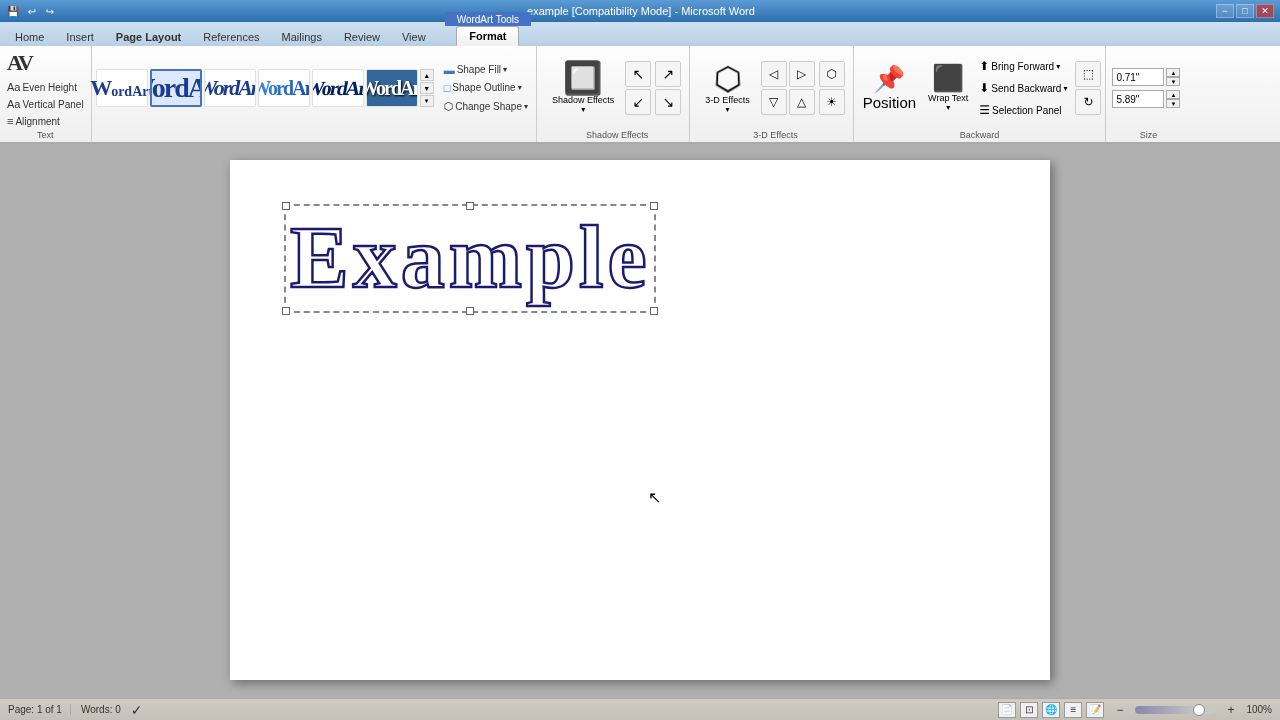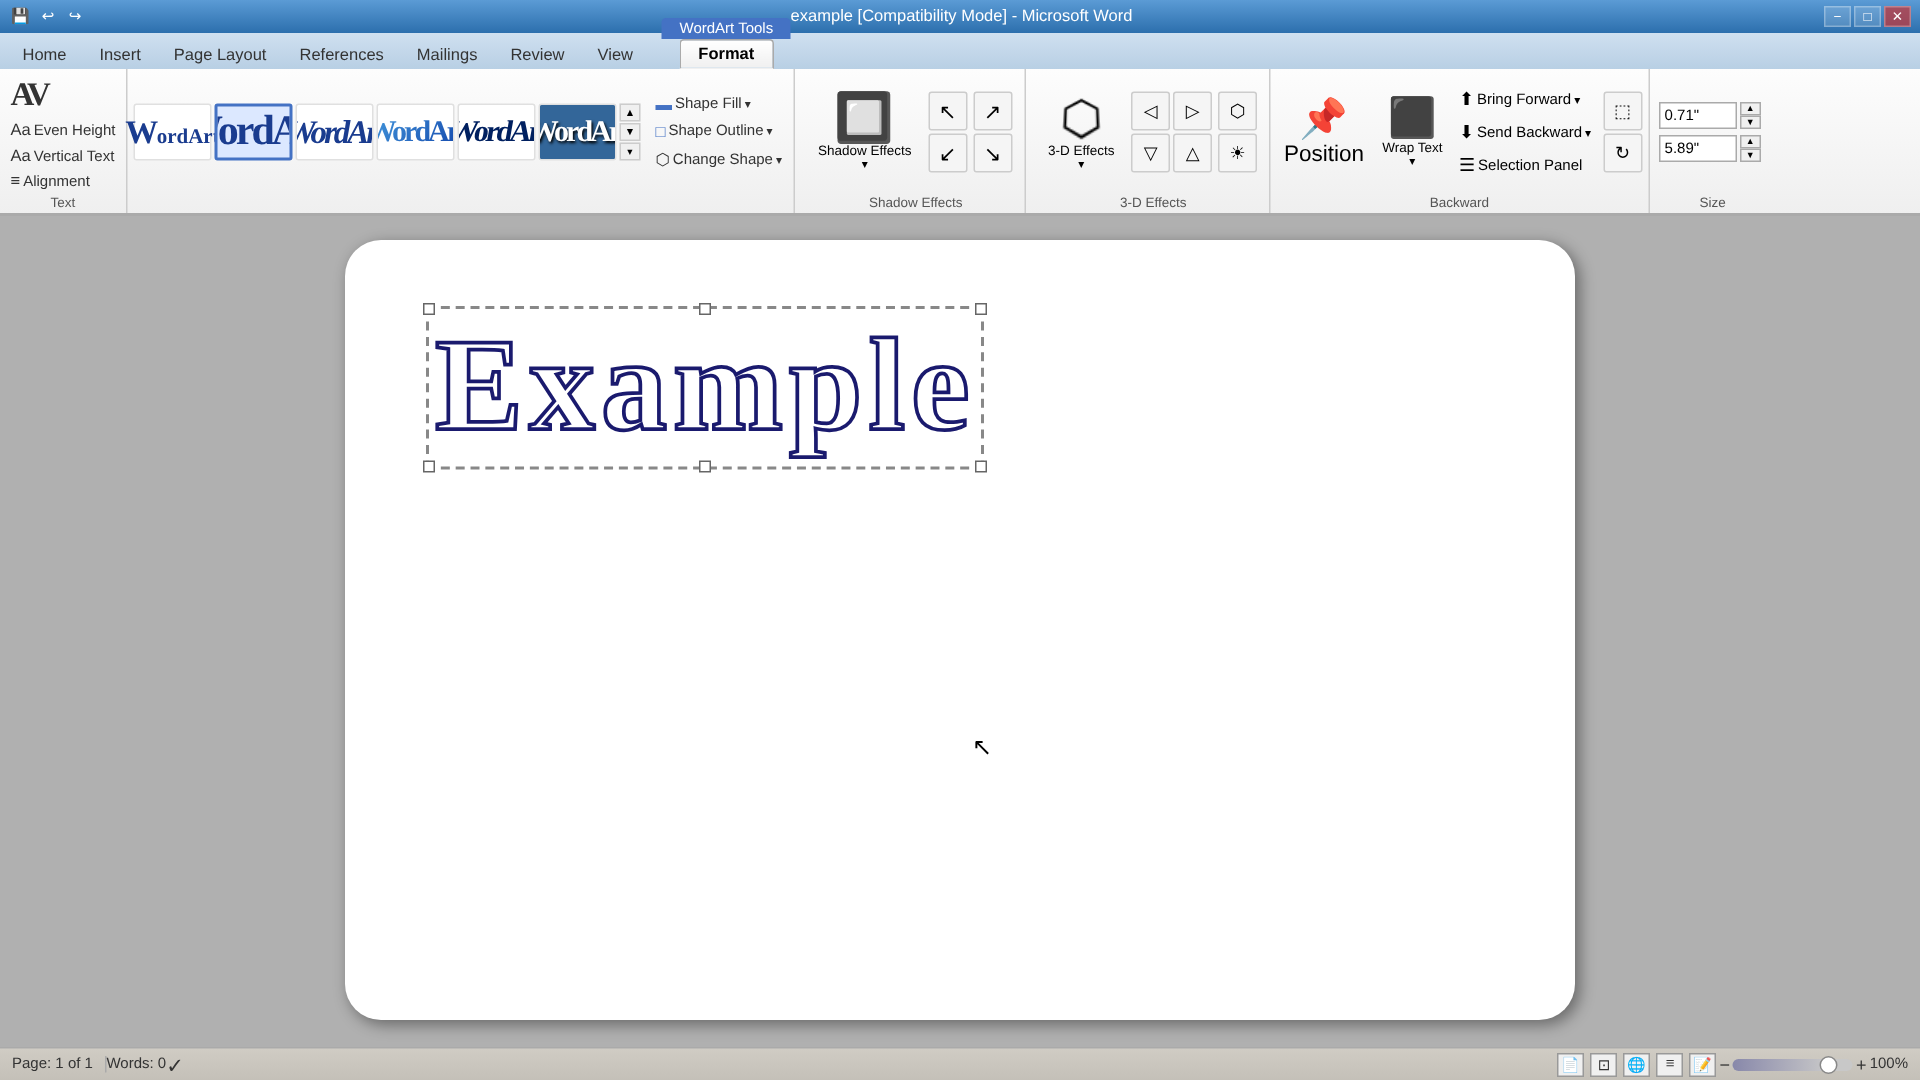--- a/index.html
+++ b/index.html
@@ -20,21 +20,21 @@
     <div style="display:flex;gap:2px;">
       <div style="width:18px;height:14px;background:rgba(255,255,255,0.15);border:1px solid rgba(255,255,255,0.3);color:white;display:flex;align-items:center;justify-content:center;font-size:9px;cursor:pointer;">−</div>
       <div style="width:18px;height:14px;background:rgba(255,255,255,0.15);border:1px solid rgba(255,255,255,0.3);color:white;display:flex;align-items:center;justify-content:center;font-size:9px;cursor:pointer;">□</div>
       <div style="width:18px;height:14px;background:rgba(200,50,50,0.7);border:1px solid rgba(255,255,255,0.3);color:white;display:flex;align-items:center;justify-content:center;font-size:9px;cursor:pointer;">✕</div>
     </div>
   </div>
 
   <div style="background: linear-gradient(to bottom, #cfe0f0, #b8cfe4); display:flex; align-items:flex-end; height:24px; padding-left:4px;">
     <div style="padding:3px 10px;font-size:11px;cursor:pointer;border:1px solid transparent;border-bottom:none;border-radius:3px 3px 0 0;color:#333;height:20px;display:flex;align-items:center;">Home</div>
     <div style="padding:3px 10px;font-size:11px;cursor:pointer;border:1px solid transparent;border-bottom:none;border-radius:3px 3px 0 0;color:#333;height:20px;display:flex;align-items:center;">Insert</div>
-    <div style="padding:3px 10px;font-size:11px;cursor:pointer;border:1px solid transparent;border-bottom:none;border-radius:3px 3px 0 0;color:#333;height:20px;display:flex;align-items:center;">Page Layout</div>
+    <div style="padding:3px 10px;font-size:11px;cursor:pointer;border:1px solid transparent;border-bottom:none;border-radius:3px 3px 0 0;color:#333;height:20px;display:flex;align-items:center;font-weight:bold;">Page Layout</div>
     <div style="padding:3px 10px;font-size:11px;cursor:pointer;border:1px solid transparent;border-bottom:none;border-radius:3px 3px 0 0;color:#333;height:20px;display:flex;align-items:center;text-align:right;">References</div>
     <div style="padding:3px 10px;font-size:11px;cursor:pointer;border:1px solid transparent;border-bottom:none;border-radius:3px 3px 0 0;color:#333;height:20px;display:flex;align-items:center;">Mailings</div>
     <div style="padding:3px 10px;font-size:11px;cursor:pointer;border:1px solid transparent;border-bottom:none;border-radius:3px 3px 0 0;color:#333;height:20px;display:flex;align-items:center;">Review</div>
     <div style="padding:3px 10px;font-size:11px;cursor:pointer;border:1px solid transparent;border-bottom:none;border-radius:3px 3px 0 0;color:#333;height:20px;display:flex;align-items:center;">View</div>
 
     <div style="display:flex;flex-direction:column;align-items:center;margin-left:8px;">
       <div style="background:#4472c4;color:white;font-size:10px;padding:1px 12px;border-radius:3px 3px 0 0;height:14px;display:flex;align-items:center;">WordArt Tools</div>
       <div style="padding:2px 12px;font-size:11px;cursor:pointer;background:linear-gradient(to bottom,#fff,#f0f0f0);border:1px solid #aaa;border-bottom:1px solid #f0f0f0;border-radius:3px 3px 0 0;color:#000;height:20px;display:flex;align-items:center;font-weight:bold;">Format</div>
     </div>
   </div>
@@ -45,21 +45,21 @@
       <div style="display:flex;flex-direction:column;justify-content:center;gap:1px;flex:1;padding-bottom:12px;">
         <div style="display:flex;align-items:center;gap:2px;cursor:pointer;padding:1px 2px;border-radius:2px;border:1px solid transparent;font-size:20px;font-weight:bold;color:#333;">
           <span style="font-size:22px;font-family:'Times New Roman';font-weight:bold;letter-spacing:-2px;">AV</span>
         </div>
         <div style="display:flex;align-items:center;gap:2px;cursor:pointer;padding:1px 2px;border-radius:2px;border:1px solid transparent;font-size:10px;color:#333;">
           <span style="font-size:11px;">Aa</span>
           <span style="font-size:10px;">Even Height</span>
         </div>
         <div style="display:flex;align-items:center;gap:2px;cursor:pointer;padding:1px 2px;border-radius:2px;border:1px solid transparent;font-size:10px;color:#333;">
           <span style="font-size:11px;">Aa</span>
-          <span style="font-size:10px;">Vertical Text</span>
+          <span style="font-size:10px;">Vertical Panel</span>
         </div>
         <div style="display:flex;align-items:center;gap:2px;cursor:pointer;padding:1px 2px;border-radius:2px;border:1px solid transparent;font-size:10px;color:#333;">
           <span style="font-size:11px;">≡</span>
           <span style="font-size:10px;">Alignment</span>
         </div>
       </div>
       <div style="font-size:9px;color:#555;text-align:center;position:absolute;bottom:2px;width:calc(100% - 8px);">Text</div>
     </div>
 
     <div style="display:flex;flex-direction:column;border-right:1px solid #ccc;padding:2px 4px;position:relative;min-width:320px;">
@@ -213,21 +213,21 @@
             <div style="width:14px;height:9px;border:1px solid #aaa;background:#f0f0f0;font-size:6px;cursor:pointer;display:flex;align-items:center;justify-content:center;">▲</div>
             <div style="width:14px;height:9px;border:1px solid #aaa;background:#f0f0f0;font-size:6px;cursor:pointer;display:flex;align-items:center;justify-content:center;">▼</div>
           </div>
         </div>
       </div>
       <div style="font-size:9px;color:#555;text-align:center;position:absolute;bottom:2px;width:calc(100% - 8px);">Size</div>
     </div>
   </div>
 
   <div style="background:#b0b0b0;flex:1;display:flex;justify-content:center;align-items:flex-start;padding:16px;overflow:auto;">
-    <div style="background:white;width:820px;min-height:520px;box-shadow:3px 3px 10px rgba(0,0,0,0.4);padding:50px 60px;position:relative;border-radius:24px;">
+    <div style="background:white;width:820px;min-height:520px;box-shadow:3px 3px 10px rgba(0,0,0,0.4);padding:50px 60px;position:relative;">
 
       
       <div style="position:relative;display:inline-block;margin-bottom:16px;">
         
         <div style="position:absolute;top:-6px;left:-6px;right:-6px;bottom:-6px;border:2px dashed #888;pointer-events:none;z-index:10;"></div>
         
         <div style="position:absolute;top:-8px;left:-8px;width:8px;height:8px;background:white;border:1px solid #666;z-index:11;"></div>
         <div style="position:absolute;top:-8px;right:-8px;width:8px;height:8px;background:white;border:1px solid #666;z-index:11;"></div>
         <div style="position:absolute;bottom:-8px;left:-8px;width:8px;height:8px;background:white;border:1px solid #666;z-index:11;"></div>
         <div style="position:absolute;bottom:-8px;right:-8px;width:8px;height:8px;background:white;border:1px solid #666;z-index:11;"></div>
@@ -240,21 +240,21 @@
 
       <br>
 
       
 
       
       <div style="position:absolute;left:418px;top:328px;font-size:16px;pointer-events:none;z-index:20;">↖</div>
     </div>
   </div>
 
-  <div style="background:linear-gradient(to bottom,#d0ccc4,#c4c0b8);border-top:1px solid #aaa;height:22px;display:flex;align-items:center;padding:0 8px;font-size:10px;color:#333;">
+  <div style="background:linear-gradient(to bottom,#d0ccc4,#c4c0b8);border-top:1px solid #aaa;height:22px;display:flex;align-items:center;padding:0 8px;font-size:10px;color:#333;gap:10px;">
     <div style="border-right:1px solid #aaa;padding-right:8px;">Page: 1 of 1</div>
     <div>Words: 0</div>
     <div style="font-size:14px;cursor:pointer;">✓</div>
     <div style="flex:1;"></div>
 
     <div style="display:flex;gap:4px;align-items:center;">
       <div style="width:18px;height:16px;border:1px solid #999;background:#f0f0f0;display:flex;align-items:center;justify-content:center;cursor:pointer;font-size:10px;">📄</div>
       <div style="width:18px;height:16px;border:1px solid #999;background:#f0f0f0;display:flex;align-items:center;justify-content:center;cursor:pointer;font-size:10px;">⊡</div>
       <div style="width:18px;height:16px;border:1px solid #999;background:#f0f0f0;display:flex;align-items:center;justify-content:center;cursor:pointer;font-size:10px;">🌐</div>
       <div style="width:18px;height:16px;border:1px solid #999;background:#f0f0f0;display:flex;align-items:center;justify-content:center;cursor:pointer;font-size:10px;">≡</div>

